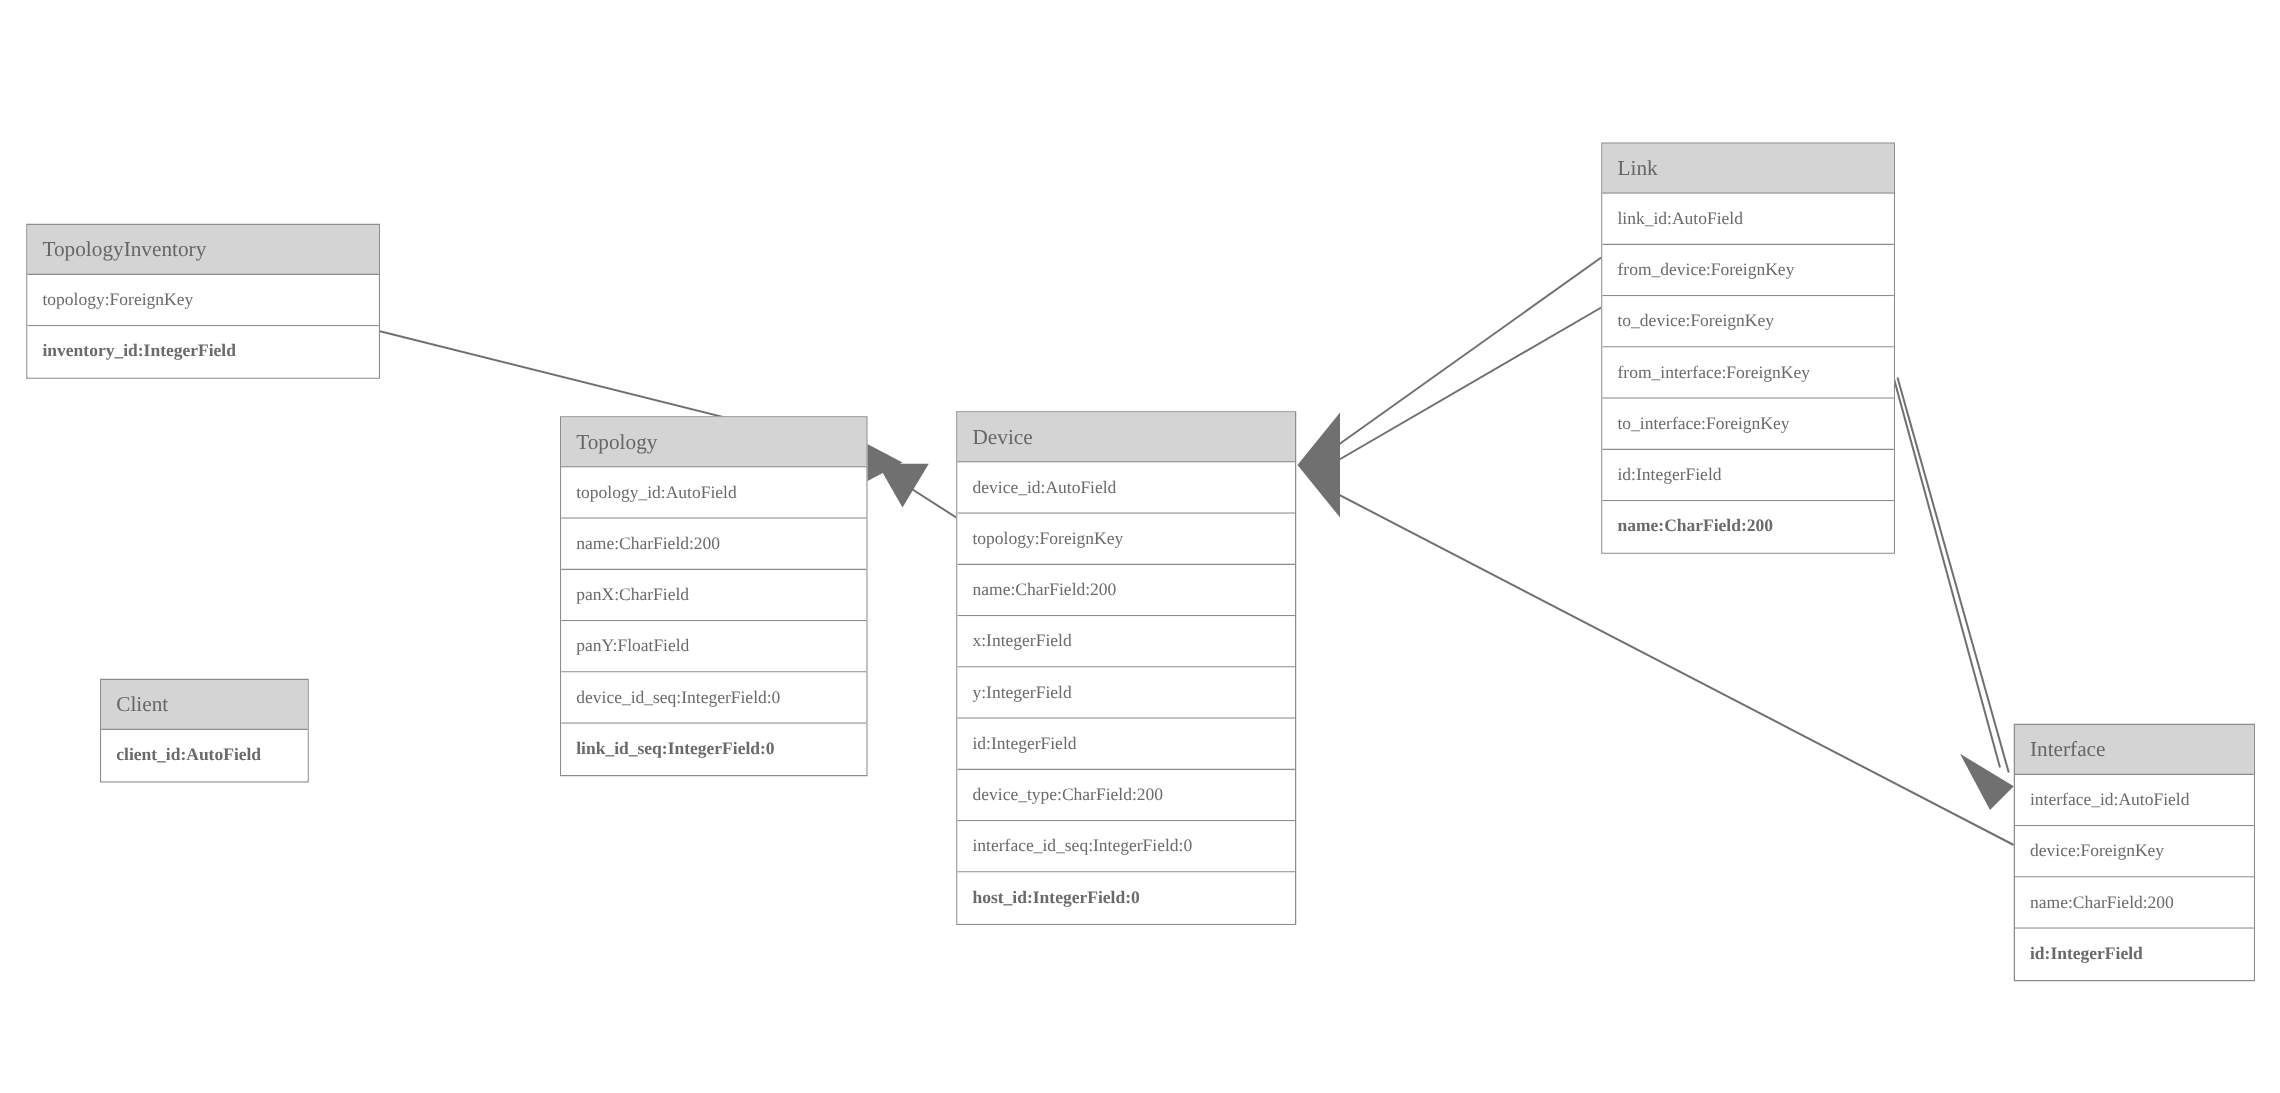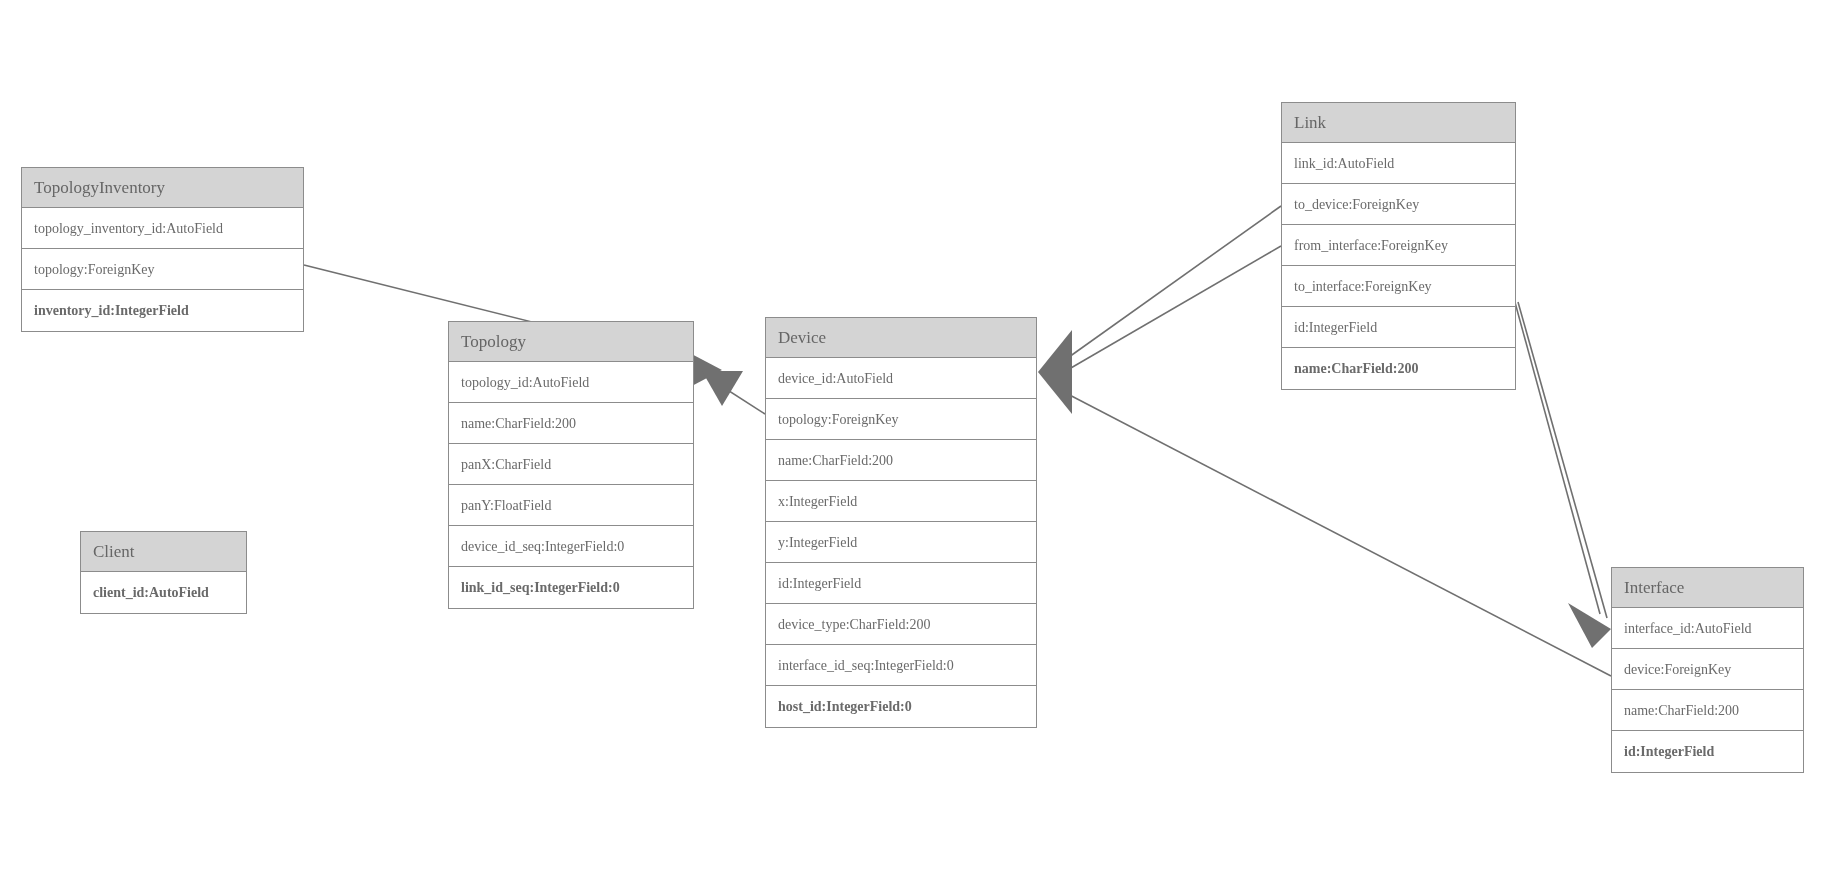--- a/index.html
+++ b/index.html
@@ -30,20 +30,21 @@
     height: 874px;
     pointer-events: none;
     z-index: 1;
   }
   .entity {
     position: absolute;
     box-sizing: border-box;
     border: 1px solid #8c8c8c;
     background: #ffffff;
     z-index: 2;
+    margin-top: 12px;
   }
   .entity-header {
     box-sizing: border-box;
     background: #d4d4d4;
     border-bottom: 1px solid #8c8c8c;
     color: #666666;
     font-size: 17px;
     line-height: 40px;
     height: 40px;
     padding: 0 0 0 12px;
@@ -97,21 +98,20 @@
       <polygon points="702,371 743,371 722,406"></polygon>
       <polygon points="1038,372 1072,330 1072,372"></polygon>
       <polygon points="1038,372 1072,372 1072,414"></polygon>
       <polygon points="1611,629 1568,603 1592,648"></polygon>
     </g>
   </svg>
 
   <div class="entity" style="left:21px; top:167px; width:283px;">
     <div class="entity-header">TopologyInventory</div>
     <div class="entity-rows">
-      <div class="entity-row">topology_inventory_id:AutoField</div>
       <div class="entity-row">topology:ForeignKey</div>
       <div class="entity-row">inventory_id:IntegerField</div>
     </div>
   </div>
 
   <div class="entity" style="left:80px; top:531px; width:167px;">
     <div class="entity-header">Client</div>
     <div class="entity-rows">
       <div class="entity-row">client_id:AutoField</div>
     </div>
@@ -141,20 +141,21 @@
       <div class="entity-row">device_type:CharField:200</div>
       <div class="entity-row">interface_id_seq:IntegerField:0</div>
       <div class="entity-row">host_id:IntegerField:0</div>
     </div>
   </div>
 
   <div class="entity" style="left:1281px; top:102px; width:235px;">
     <div class="entity-header">Link</div>
     <div class="entity-rows">
       <div class="entity-row">link_id:AutoField</div>
+      <div class="entity-row">from_device:ForeignKey</div>
       <div class="entity-row">to_device:ForeignKey</div>
       <div class="entity-row">from_interface:ForeignKey</div>
       <div class="entity-row">to_interface:ForeignKey</div>
       <div class="entity-row">id:IntegerField</div>
       <div class="entity-row">name:CharField:200</div>
     </div>
   </div>
 
   <div class="entity" style="left:1611px; top:567px; width:193px;">
     <div class="entity-header">Interface</div>

